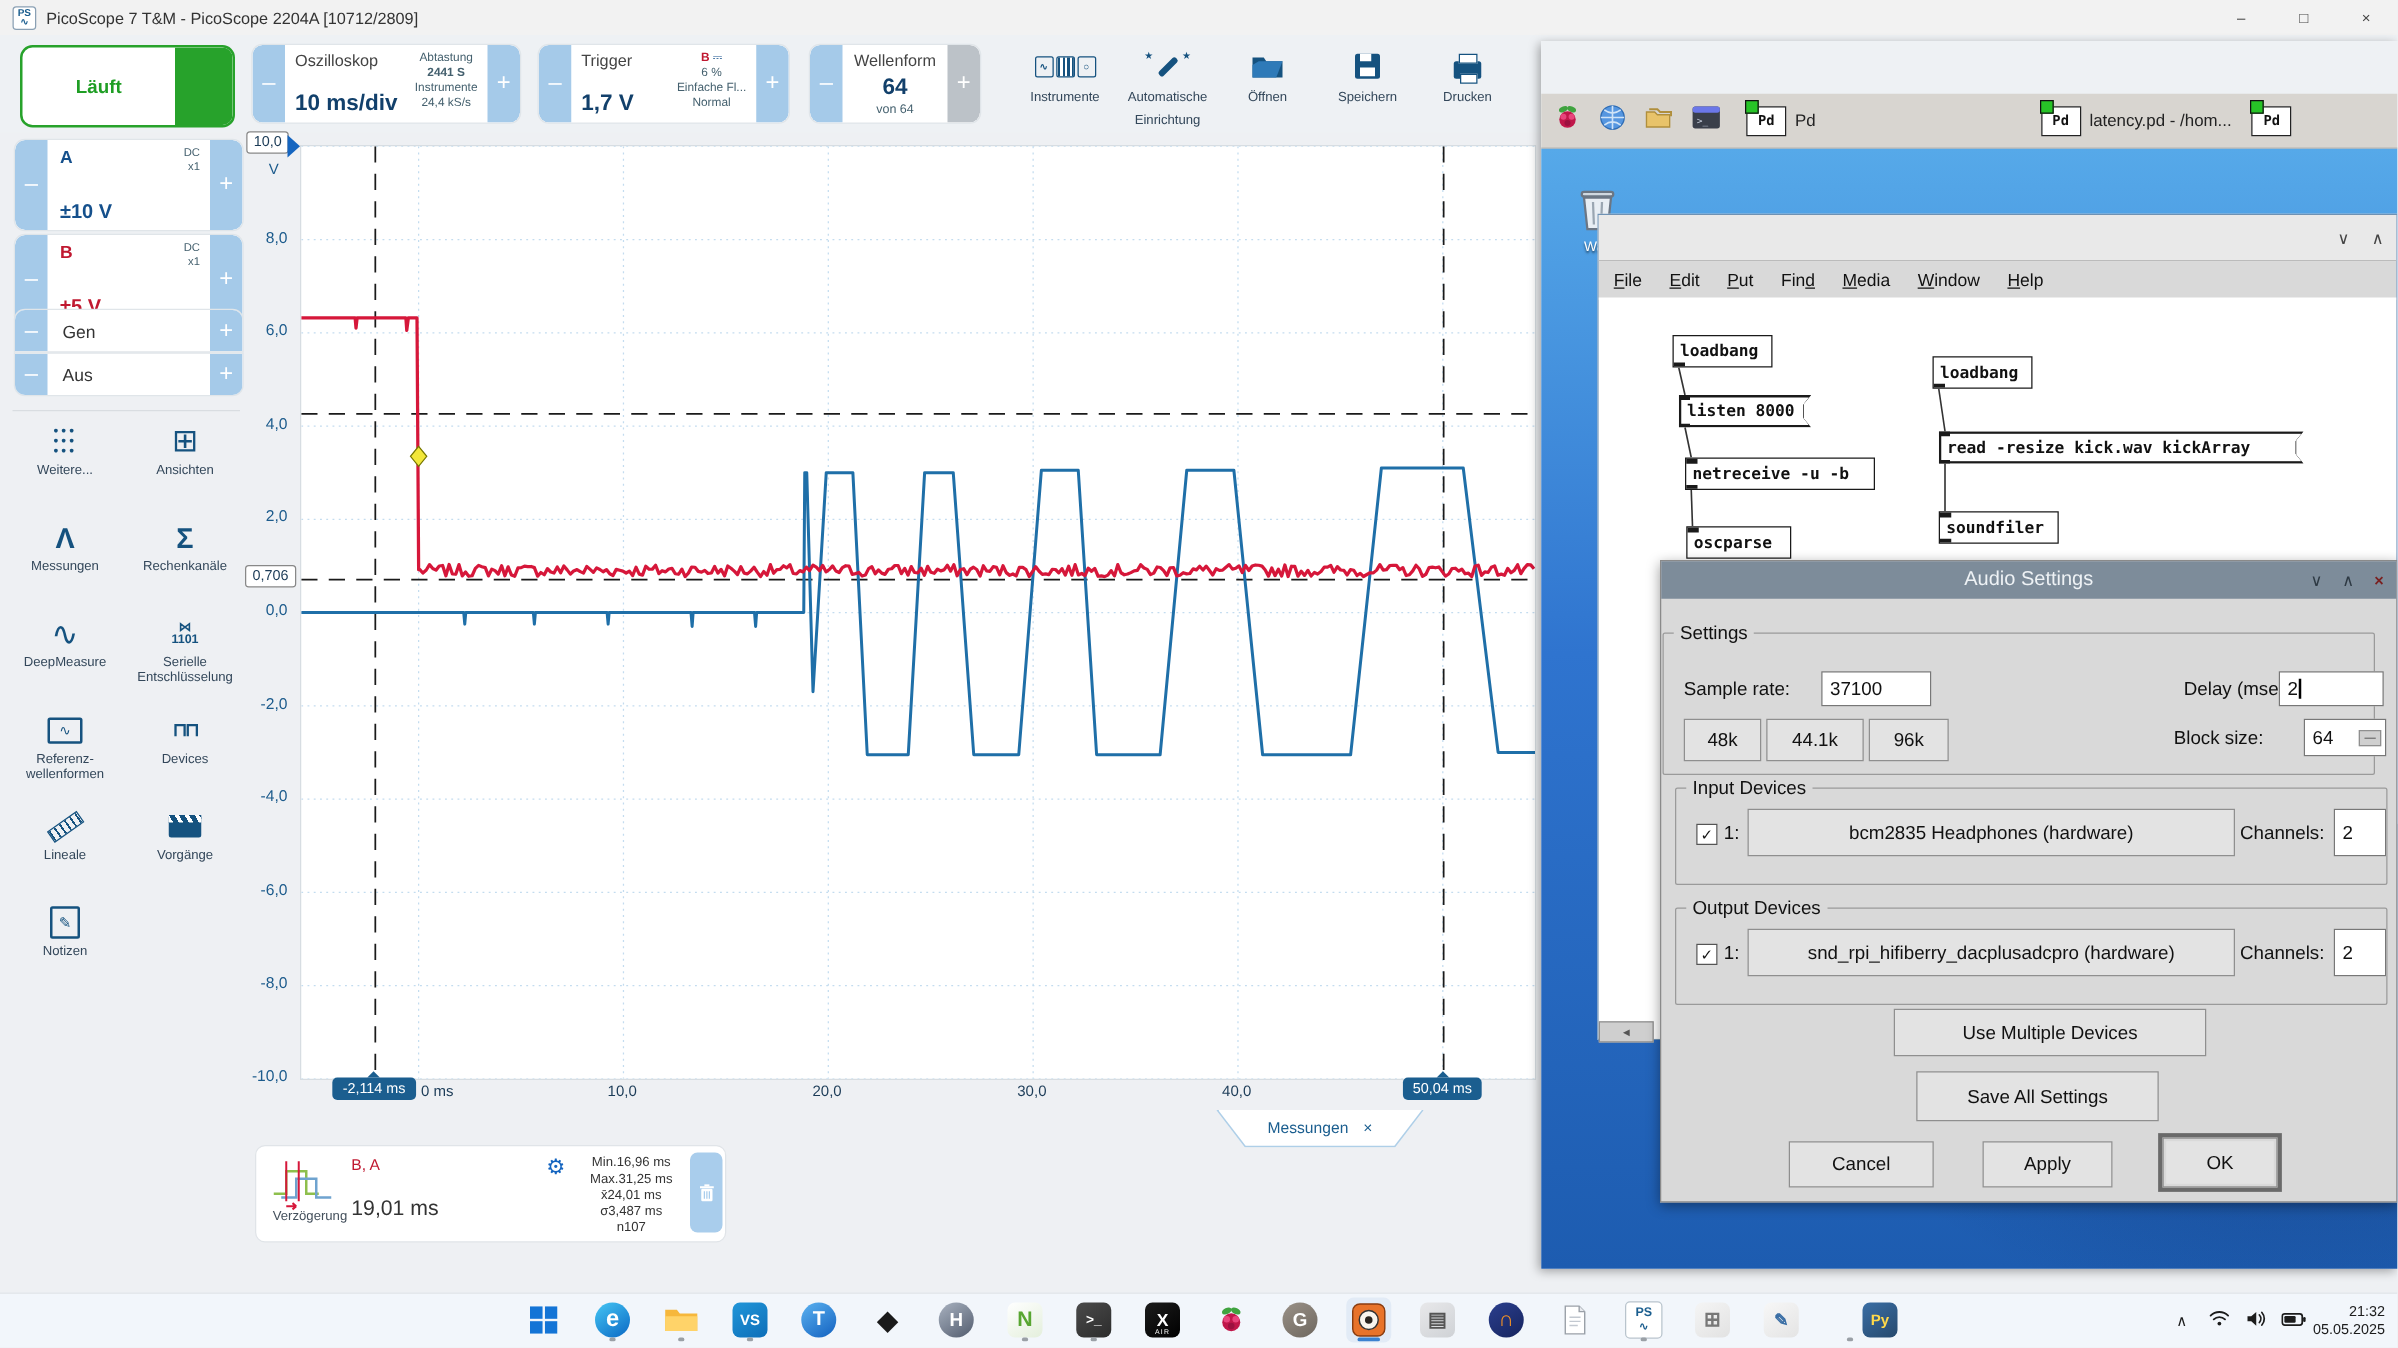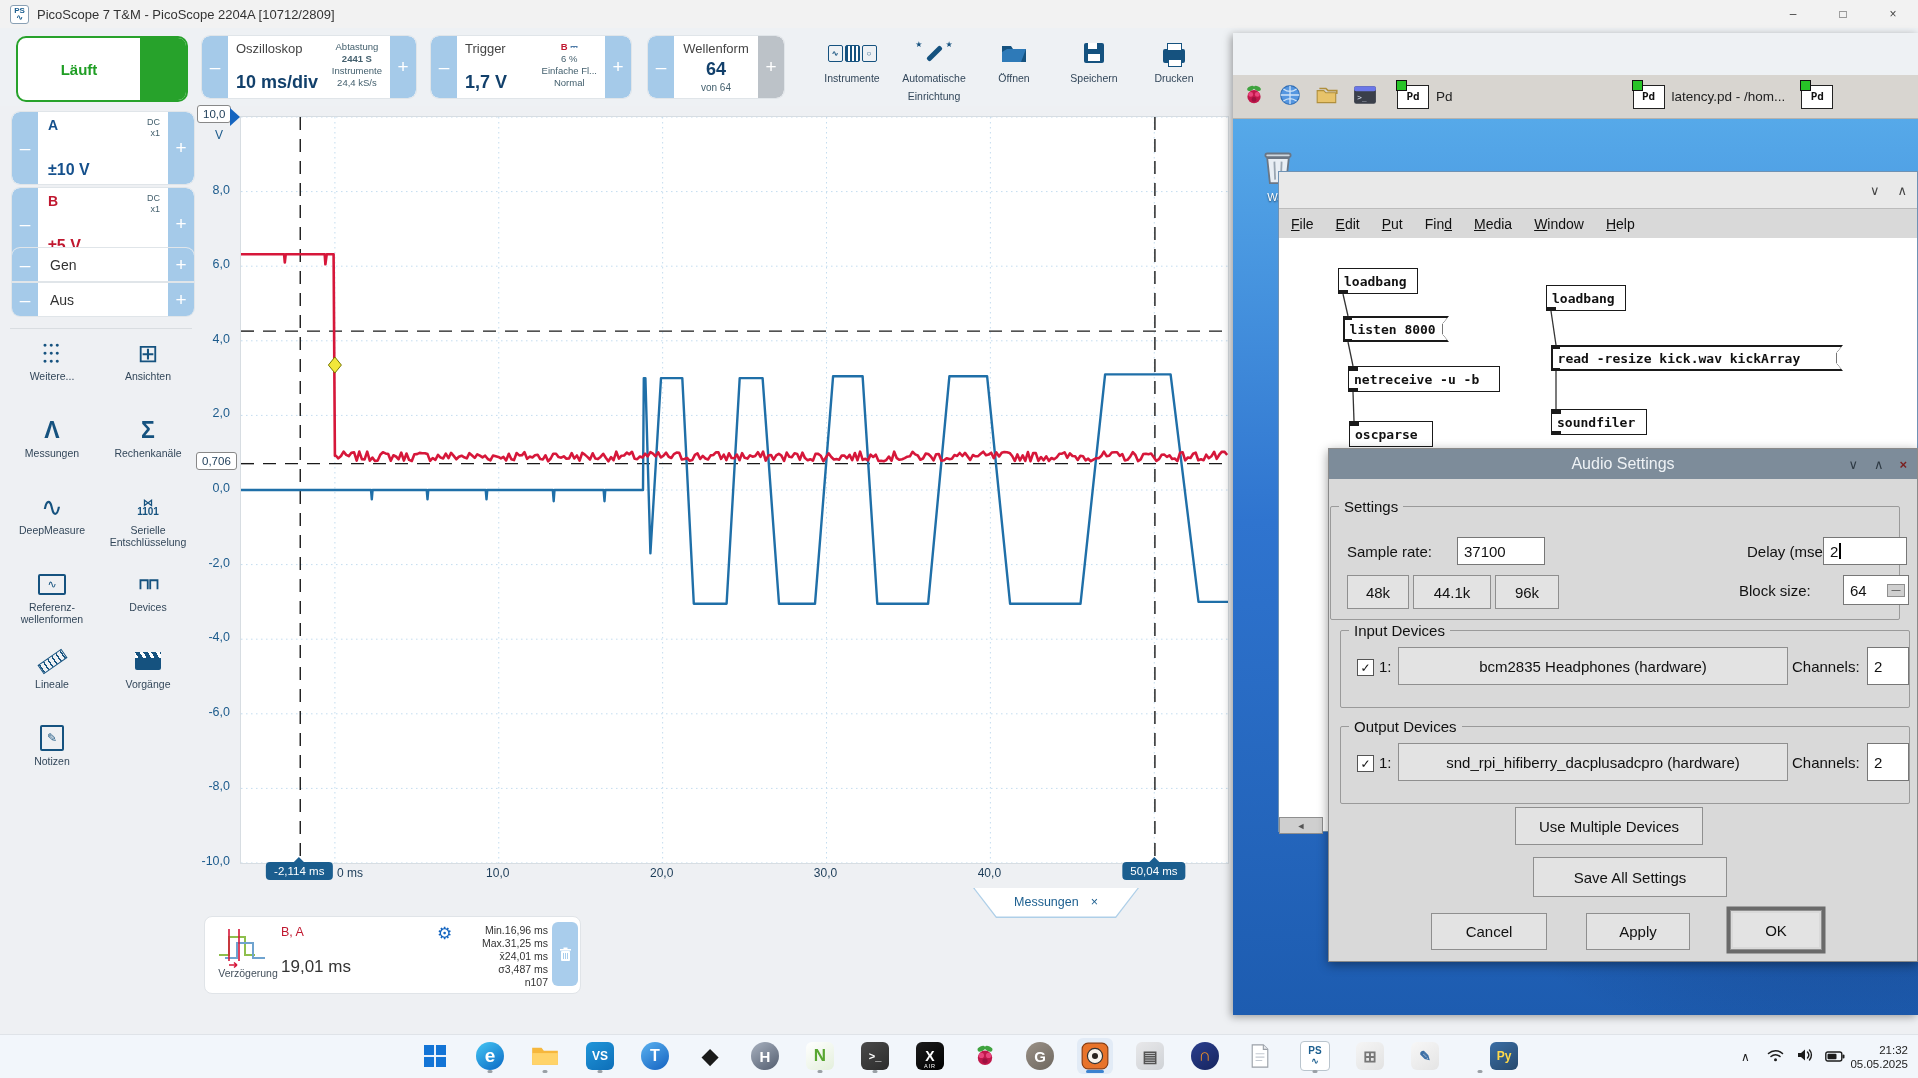--- a/index.html
+++ b/index.html
@@ -59,21 +59,21 @@
   .ylab{position:absolute;right:6px;width:44px;text-align:right;font-size:12.5px;color:#1c5b8c}
   .xlab{position:absolute;top:4px;font-size:12px;color:#1b3b57;white-space:nowrap}
   .xbadge{position:absolute;top:0;transform:translateX(-50%);background:#1b5e8f;color:#fff;font-size:11.5px;padding:3px 8px;border-radius:4px;white-space:nowrap}
   .xbadge:before{content:"";position:absolute;top:-5px;left:50%;margin-left:-5px;border:5px solid transparent;border-bottom-color:#1b5e8f;border-top:none}
   .ybadge{position:absolute;background:#fff;border:1px solid #888;border-radius:3px;font-size:11.5px;color:#1b3b57;padding:2px 5px;white-space:nowrap}
   .yarrow{content:"";position:absolute;left:100%;top:2px;border-left:10px solid #1565c0;border-top:9px solid transparent;border-bottom:9px solid transparent}
   .tab-outer{left:973px;top:888px;width:166px;height:30px;background:#aecfe8;clip-path:polygon(0 0,166px 0,143px 30px,23px 30px)}
   .tab-inner{position:absolute;left:1.5px;top:0;width:163px;height:28.5px;background:#fff;clip-path:polygon(0 0,163px 0,141px 28.5px,22px 28.5px);display:flex;align-items:center;justify-content:center;gap:12px;color:#1b5e8f;font-size:12.5px}
   
   #mpanel{left:204px;top:916px;width:375px;height:76px;background:#fff;border:1px solid #e0e4e8;border-radius:8px}
-  .stat-row{display:flex;justify-content:flex-end;font-size:10.5px;color:#333;line-height:13px;width:86px}
+  .stat-row{display:flex;justify-content:center;font-size:10.5px;color:#333;line-height:13px;width:86px}
   .trashbtn{position:absolute;right:2px;top:5px;width:26px;height:64px;background:#a9cdec;border-radius:6px;display:flex;align-items:center;justify-content:center}
   
   #vnc{left:1233px;top:33px;width:685px;height:982px;box-shadow:-2px 2px 8px rgba(0,0,0,.35)}
   #vnc-title{left:0;top:0;width:685px;height:42px;background:#ececec;border-bottom:1px solid #c9c9c9;display:flex;align-items:center;gap:8px;padding-left:8px;box-sizing:border-box;font-size:13.5px;color:#222}
   #pibar{left:0;top:42px;width:685px;height:44px;background:#d8d5d0;border-bottom:1px solid #b6b3ae;display:flex;align-items:center;gap:14px;padding-left:10px;box-sizing:border-box}
   .pd-ic{position:relative;display:inline-flex;width:30px;height:22px;background:#fff;border:1.6px solid #222;align-items:center;justify-content:center;font-family:"DejaVu Sans Mono",monospace;font-size:11px;font-weight:bold;color:#111}
   .pd-ic .led{position:absolute;left:-2px;top:-6px;width:9px;height:9px;background:#27c427;border:1.4px solid #111}
   #desktop{left:0;top:86px;width:685px;height:896px;background:linear-gradient(180deg,#56a9e9 0%,#2f74cf 45%,#1d5cb0 100%);overflow:hidden}
   #desktop .swoosh{position:absolute;right:-80px;bottom:-140px;width:560px;height:420px;background:radial-gradient(ellipse at top right,rgba(8,20,60,.55),transparent 65%);transform:rotate(-18deg)}
   
@@ -568,21 +568,21 @@
 
       <div class="fieldset" style="left:11px;top:277px;width:568px;height:76px">
         <span class="legend">Output Devices</span>
       </div>
       <span class="chk" style="left:28px;top:306px">✓</span>
       <span class="abs" style="left:50px;top:305px">1:</span>
       <div class="dbtn" style="left:69px;top:294px;width:390px;height:38px">snd_rpi_hifiberry_dacplusadcpro (hardware)</div>
       <span class="abs" style="left:463px;top:305px">Channels:</span>
       <div class="dinput" style="left:538px;top:294px;width:42px;height:38px">2</div>
 
-      <div class="dbtn" style="left:186px;top:358px;width:188px;height:38px">Use Multiple Devices</div>
+      <div class="dbtn" style="left:186px;top:358px;width:250px;height:38px">Use Multiple Devices</div>
       <div class="dbtn" style="left:204px;top:408px;width:194px;height:40px">Save All Settings</div>
       <div class="dbtn" style="left:102px;top:464px;width:116px;height:37px">Cancel</div>
       <div class="dbtn" style="left:257px;top:464px;width:104px;height:37px">Apply</div>
       <div class="dbtn" style="left:401px;top:461px;width:92px;height:40px;box-shadow:0 0 0 2px #d9d9d9 inset,0 0 0 3.5px #6a6a6a">OK</div>
     </div>
   </div>
 </div>
 
 <div id="wtb" class="abs">
   <div id="wtb-icons">

